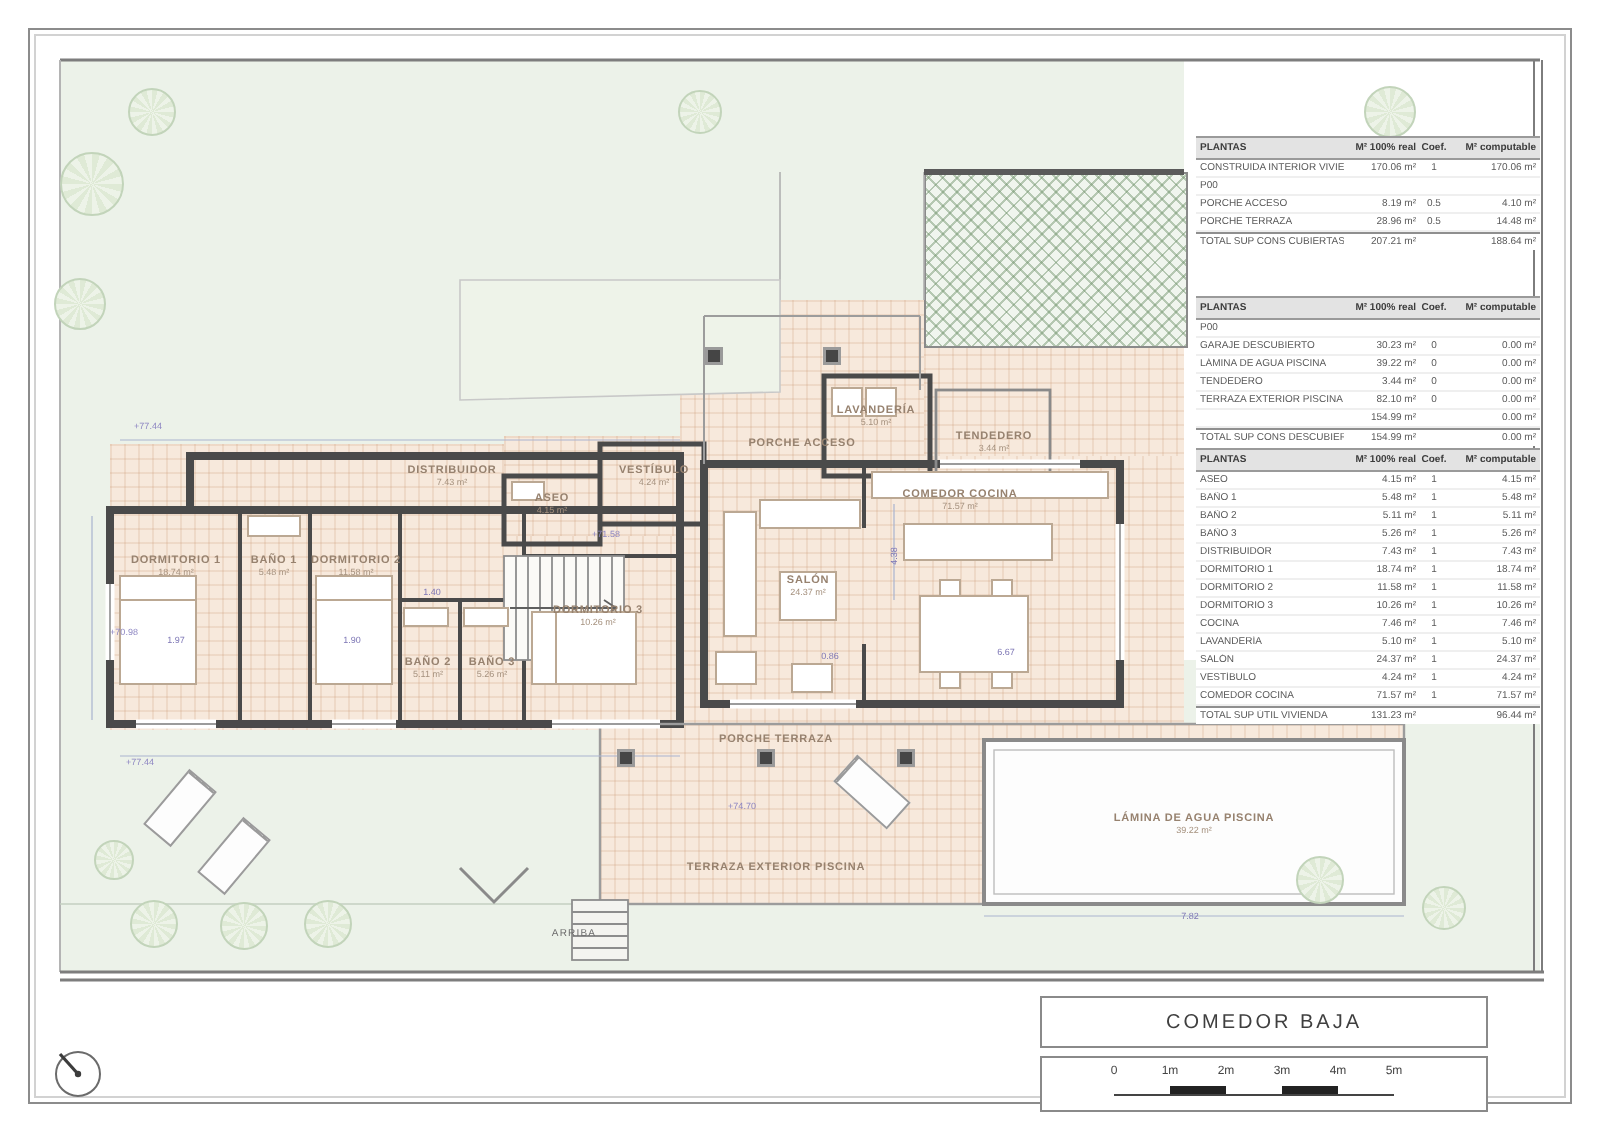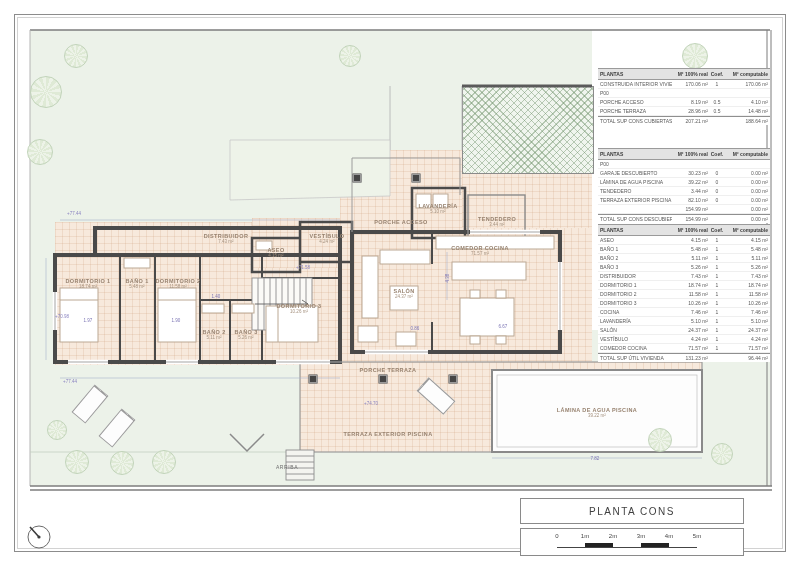--- a/index.html
+++ b/index.html
@@ -520,21 +520,21 @@
         <div class="row total">
           <span class="c-name">TOTAL SUP ÚTIL VIVIENDA</span>
           <span class="c-real">131.23 m²</span>
           <span class="c-coef"></span>
           <span class="c-comp">96.44 m²</span>
         </div>
       </div>
   </div>
 
   <div class="abs tb-title">
-    <span>PLANTA CONS</span>
+    <span>COMEDOR BAJA</span>
   </div>
   <div class="abs tb-scale">
     <div class="ticks">
 
     <span>0</span>
         <span>1m</span>
         <span>2m</span>
         <span>3m</span>
         <span>4m</span>
         <span>5m</span>

